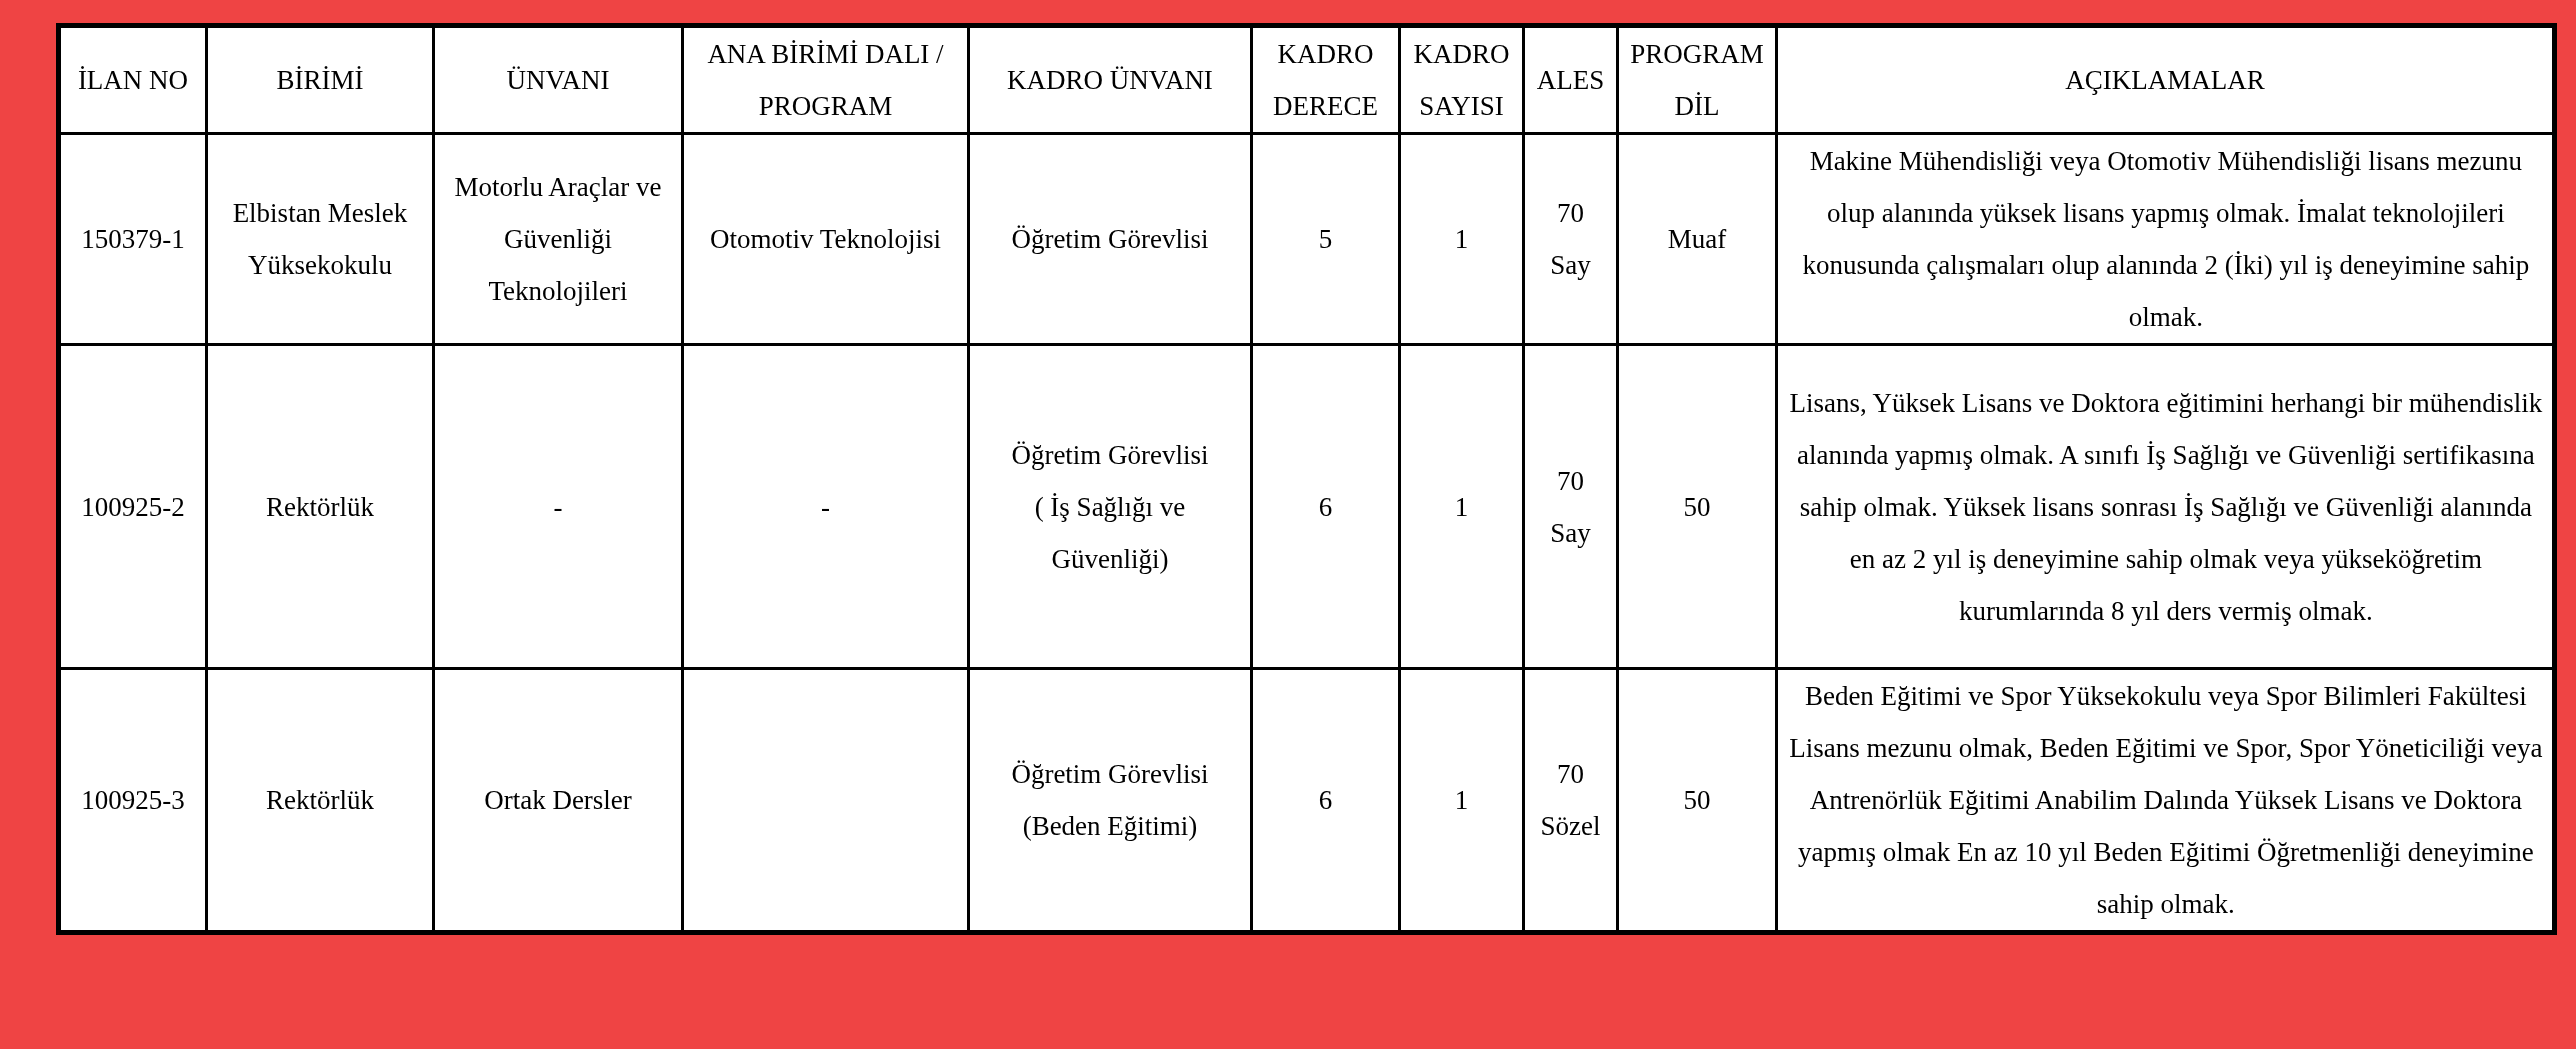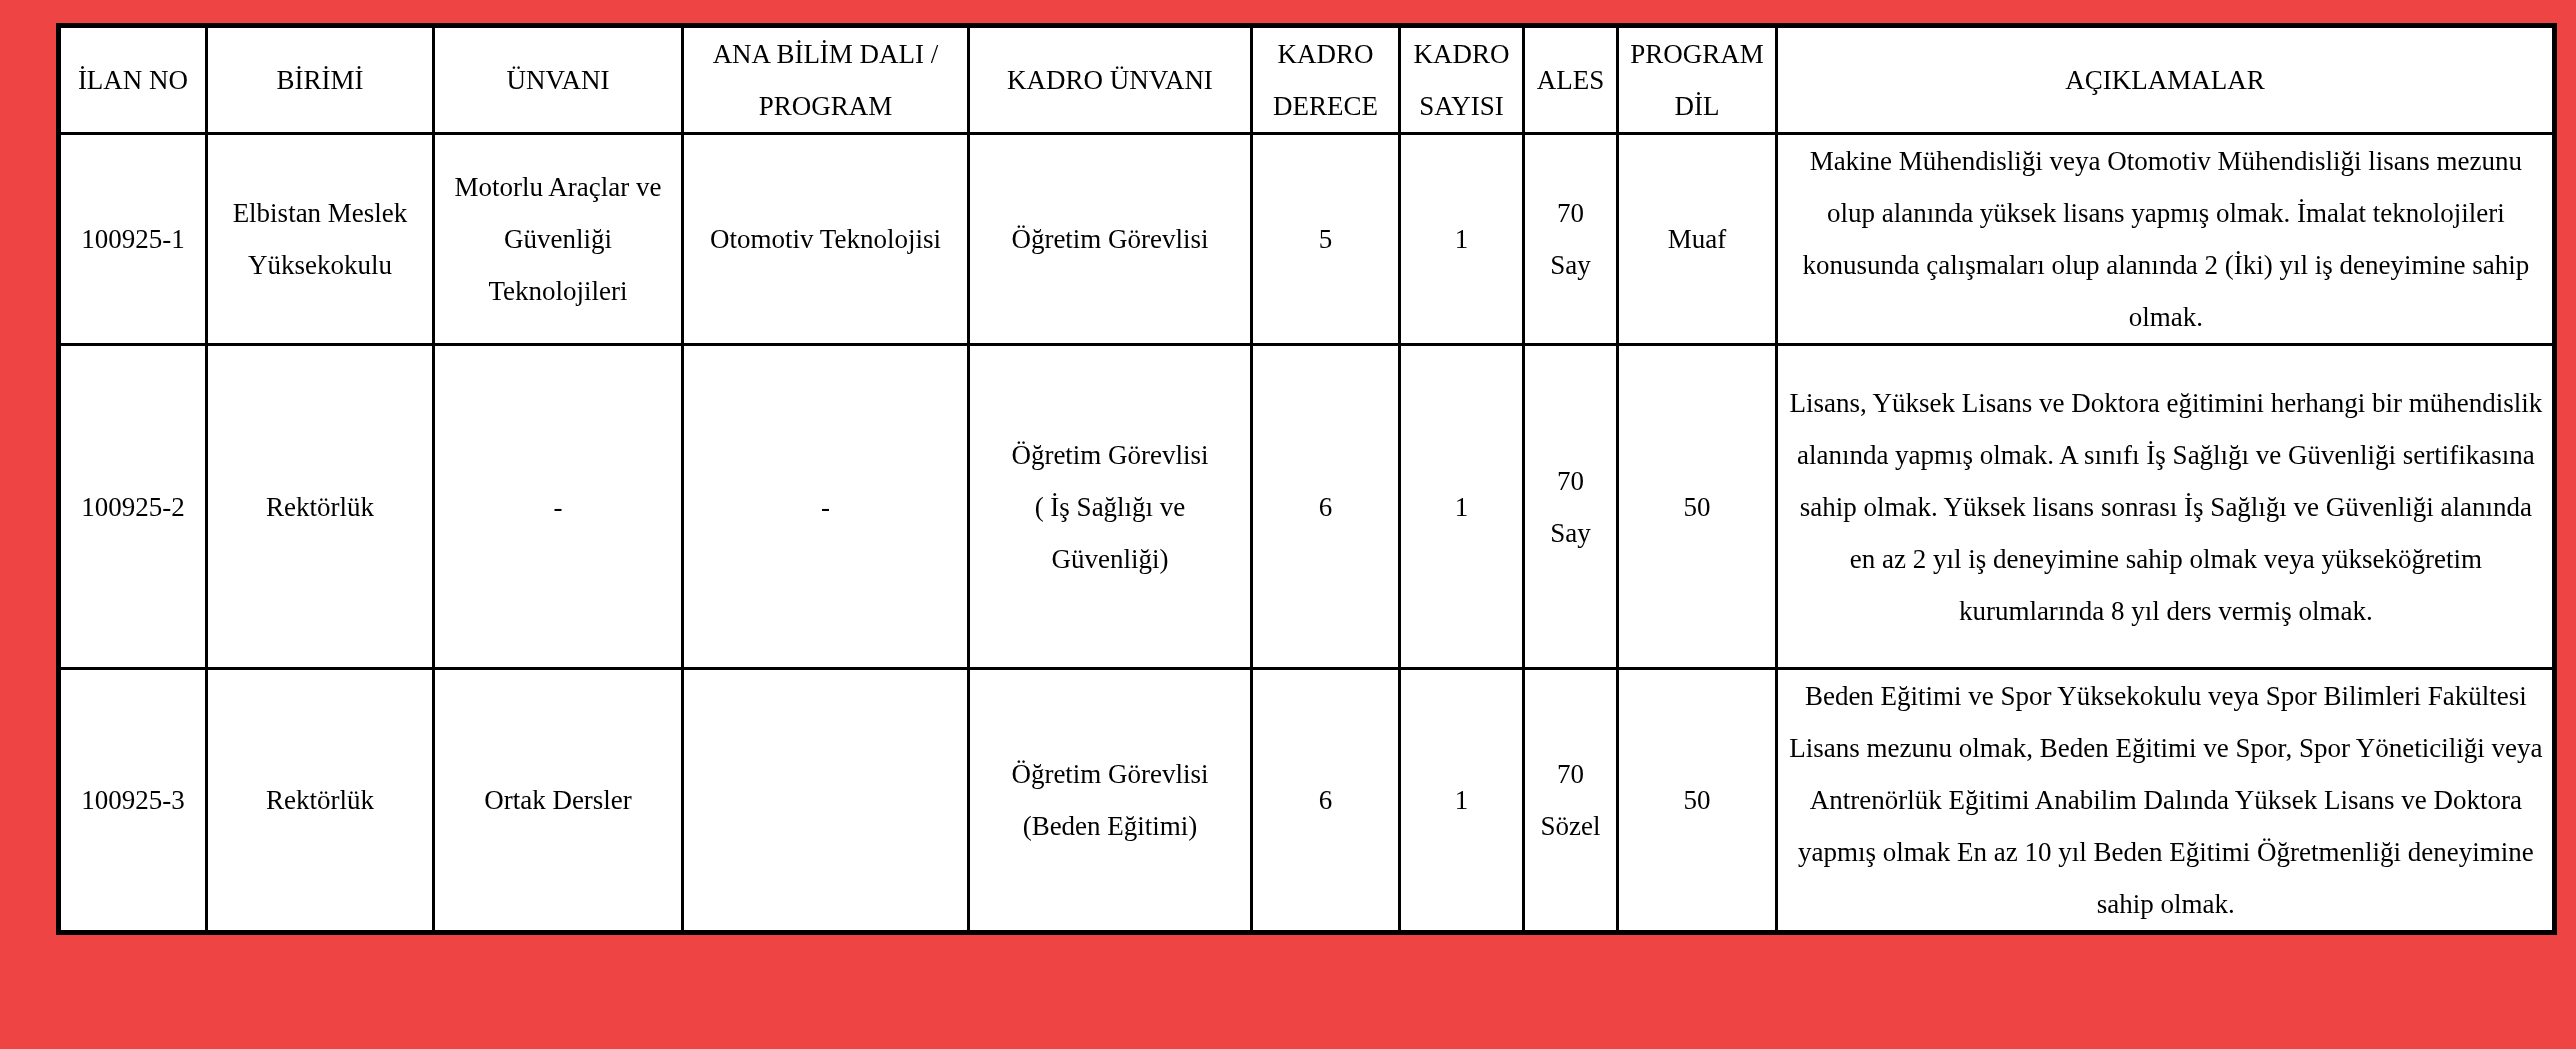--- a/index.html
+++ b/index.html
@@ -66,36 +66,36 @@
       <col style="width:124px">
       <col style="width:94px">
       <col style="width:159px">
       <col style="width:778px">
     </colgroup>
     <thead>
       <tr class="header-row">
         <th>İLAN NO</th>
         <th>BİRİMİ</th>
         <th>ÜNVANI</th>
-        <th>ANA BİLİM DALI /
+        <th>ANA BİRİMİ DALI /
 PROGRAM</th>
         <th>KADRO ÜNVANI</th>
         <th>KADRO
 DERECE</th>
         <th>KADRO
 SAYISI</th>
         <th>ALES</th>
         <th>PROGRAM
 DİL</th>
         <th>AÇIKLAMALAR</th>
       </tr>
     </thead>
     <tbody>
       <tr class="row-1">
-        <td>100925-1</td>
+        <td>150379-1</td>
         <td>Elbistan Meslek Yüksekokulu</td>
         <td>Motorlu Araçlar ve Güvenliği Teknolojileri</td>
         <td>Otomotiv Teknolojisi</td>
         <td>Öğretim Görevlisi</td>
         <td>5</td>
         <td>1</td>
         <td>70
 Say</td>
         <td>Muaf</td>
         <td class="desc">Makine Mühendisliği veya Otomotiv Mühendisliği lisans mezunu olup alanında yüksek lisans yapmış olmak. İmalat teknolojileri konusunda çalışmaları olup alanında 2 (İki) yıl iş deneyimine sahip olmak.</td>

